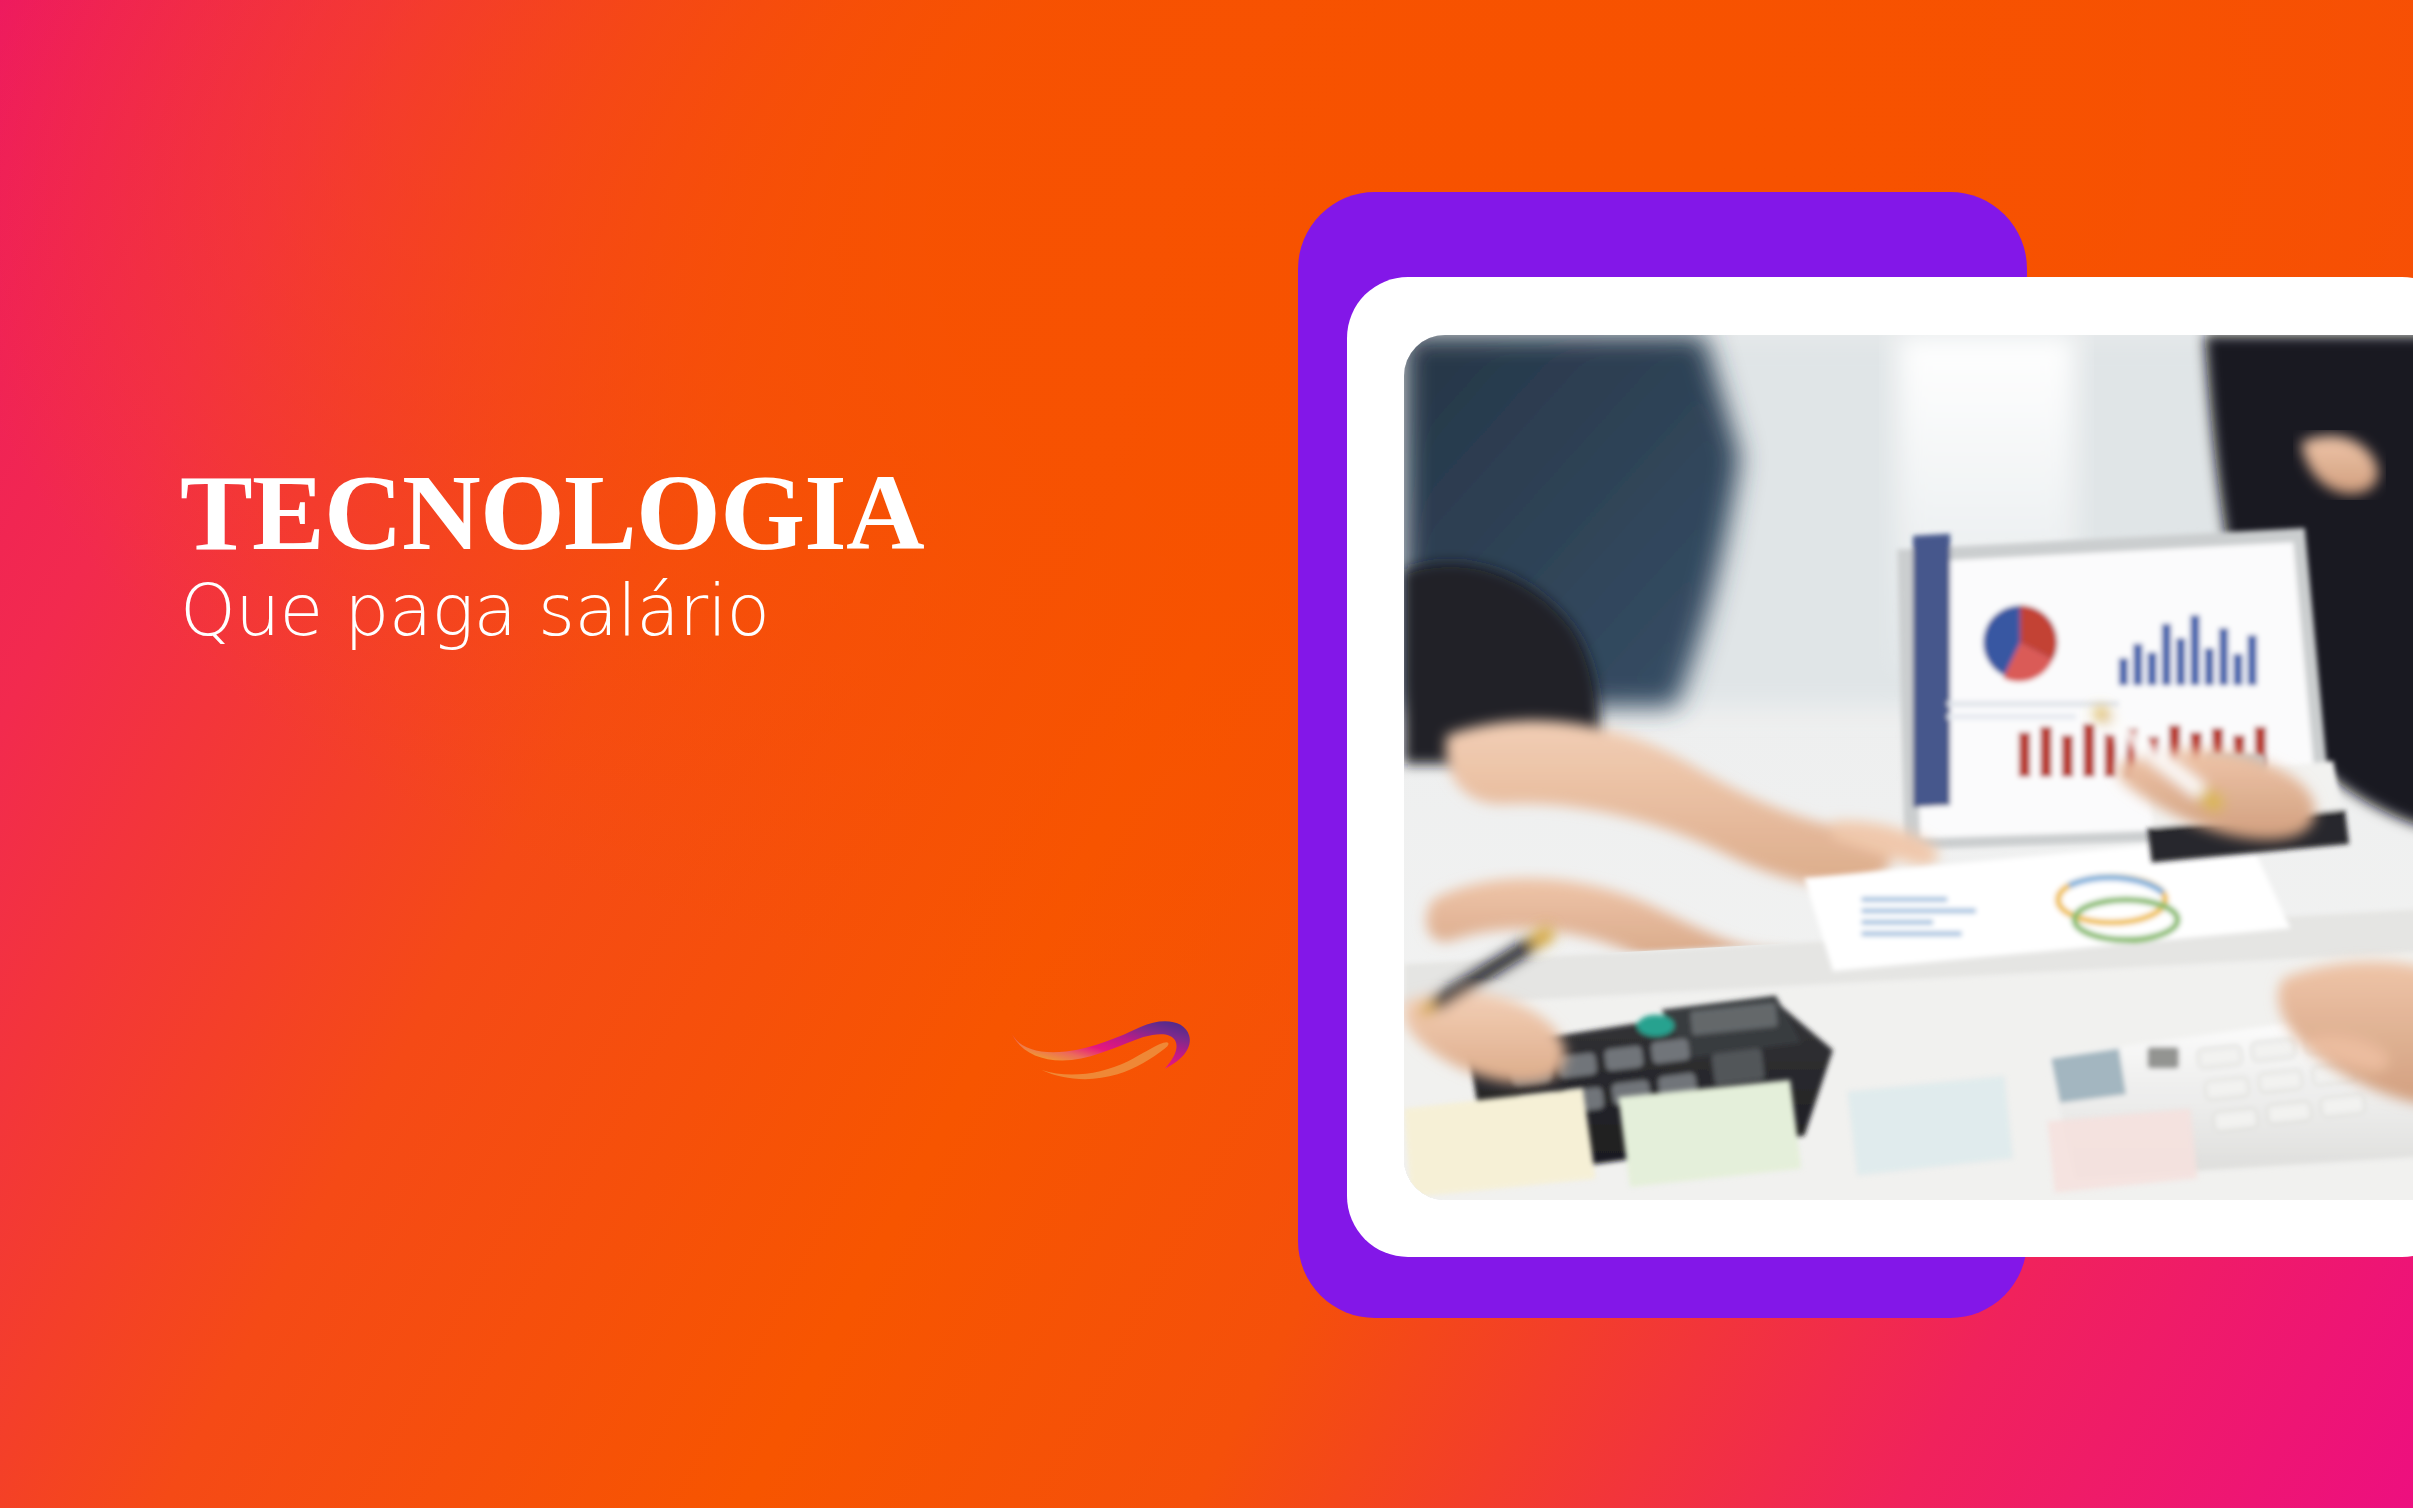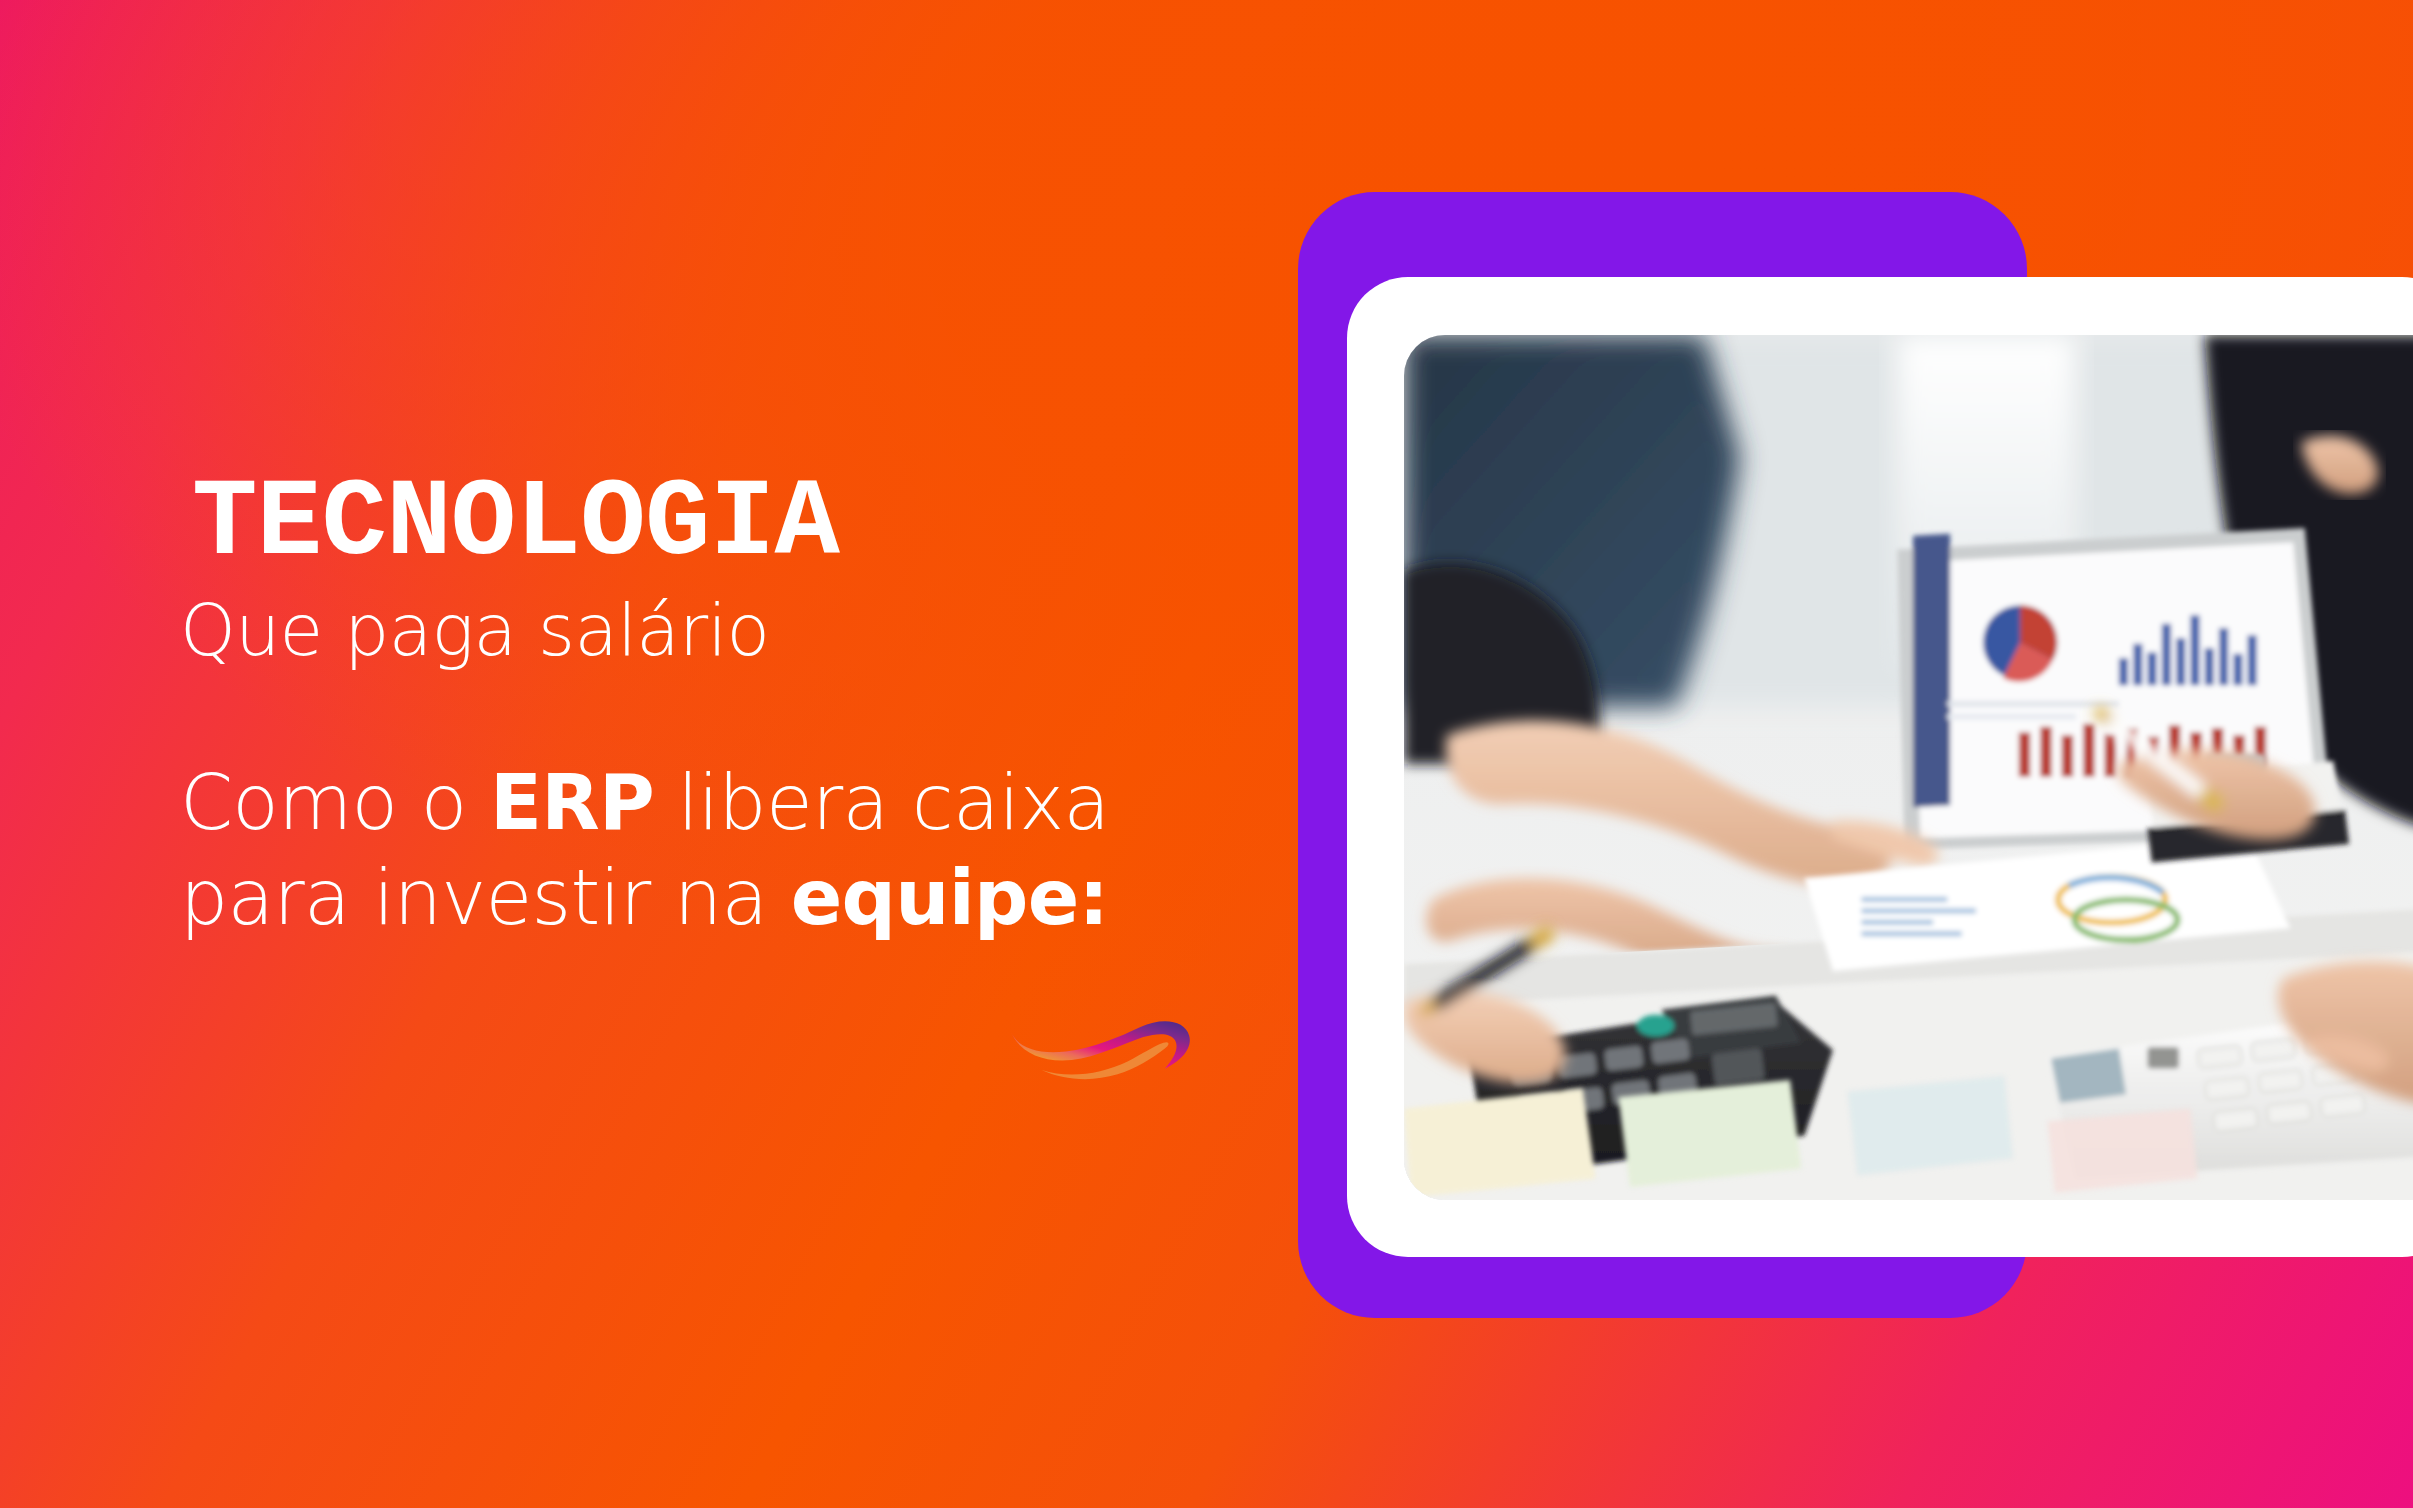--- a/index.html
+++ b/index.html
@@ -9,22 +9,22 @@
     background:
       radial-gradient(120% 95% at 72% 14%, rgba(247,82,0,1) 0%, rgba(247,82,0,0.92) 28%, rgba(247,82,0,0) 62%),
       linear-gradient(118deg,#ee1a5f 0%, #f22a4e 12%, #f54a16 30%, #f75500 48%, #f5500a 62%, #f0225c 84%, #ed0f7f 100%);
   }
 
   
   .text-col{position:absolute;left:180px;top:458px;width:1037px;}
 
   .headline{
     font-size:109px;line-height:1.0;font-weight:bold;color:#ffffff;
-    letter-spacing:-0.7px;margin:12px;white-space:nowrap;
-    font-family:Liberation Mono, monospace;
+    letter-spacing:-0.7px;margin:0;white-space:nowrap;
+    font-family:Liberation Serif, serif;
   }
   .subhead{
     font-size:71px;line-height:1.12;color:#ffffff;font-weight:300;
     margin:4.3px 0 0 0;white-space:nowrap;letter-spacing:-0.7px;
     font-family:"DejaVu Sans",sans-serif;
   }
   .body-copy{
     margin:84px 0 0 0;font-size:76px;line-height:1.26;color:#ffffff;
     font-weight:300;letter-spacing:-0.7px;
     font-family:"DejaVu Sans",sans-serif;
@@ -53,24 +53,20 @@
 <body>
 
 <div class="banner">
 
   <div class="text-col">
 
     <h1 class="headline">TECNOLOGIA</h1>
 
     <div class="subhead">Que paga salário</div>
 
-    <p class="body-copy">
-      <span>Como o </span><b>ERP</b><span> libera caixa</span><br>
-      <span>para investir na </span><b>equipe:</b>
-    </p>
   </div>
 
   <div class="swoosh">
     <svg viewBox="0 0 300 120" xmlns="http://www.w3.org/2000/svg">
       <defs>
         <linearGradient id="ribbonGrad" x1="0" y1="1" x2="1" y2="0">
           <stop offset="0.00" stop-color="#f9c623"></stop>
           <stop offset="0.16" stop-color="#f0a22c"></stop>
           <stop offset="0.32" stop-color="#ec6a5a"></stop>
           <stop offset="0.46" stop-color="#e5177f"></stop>

